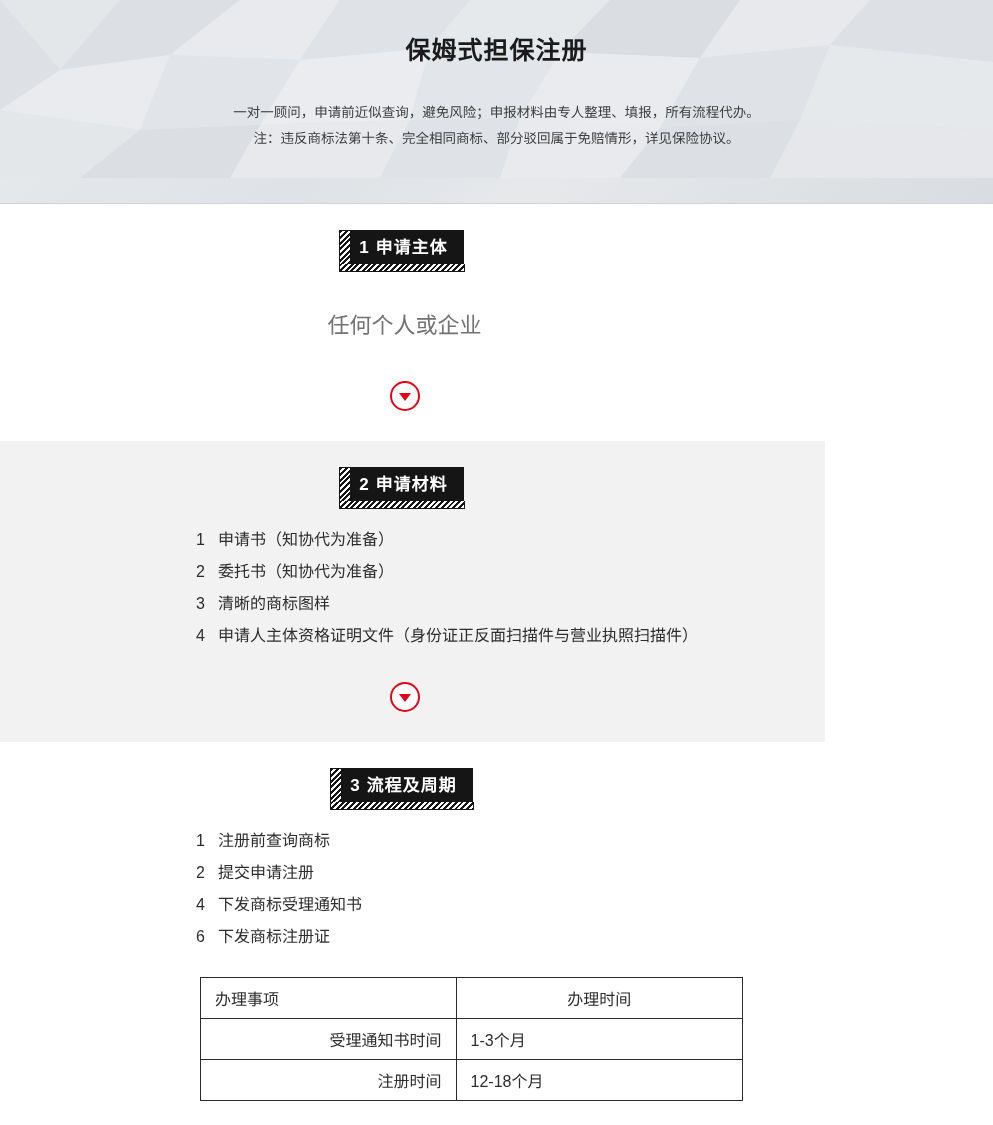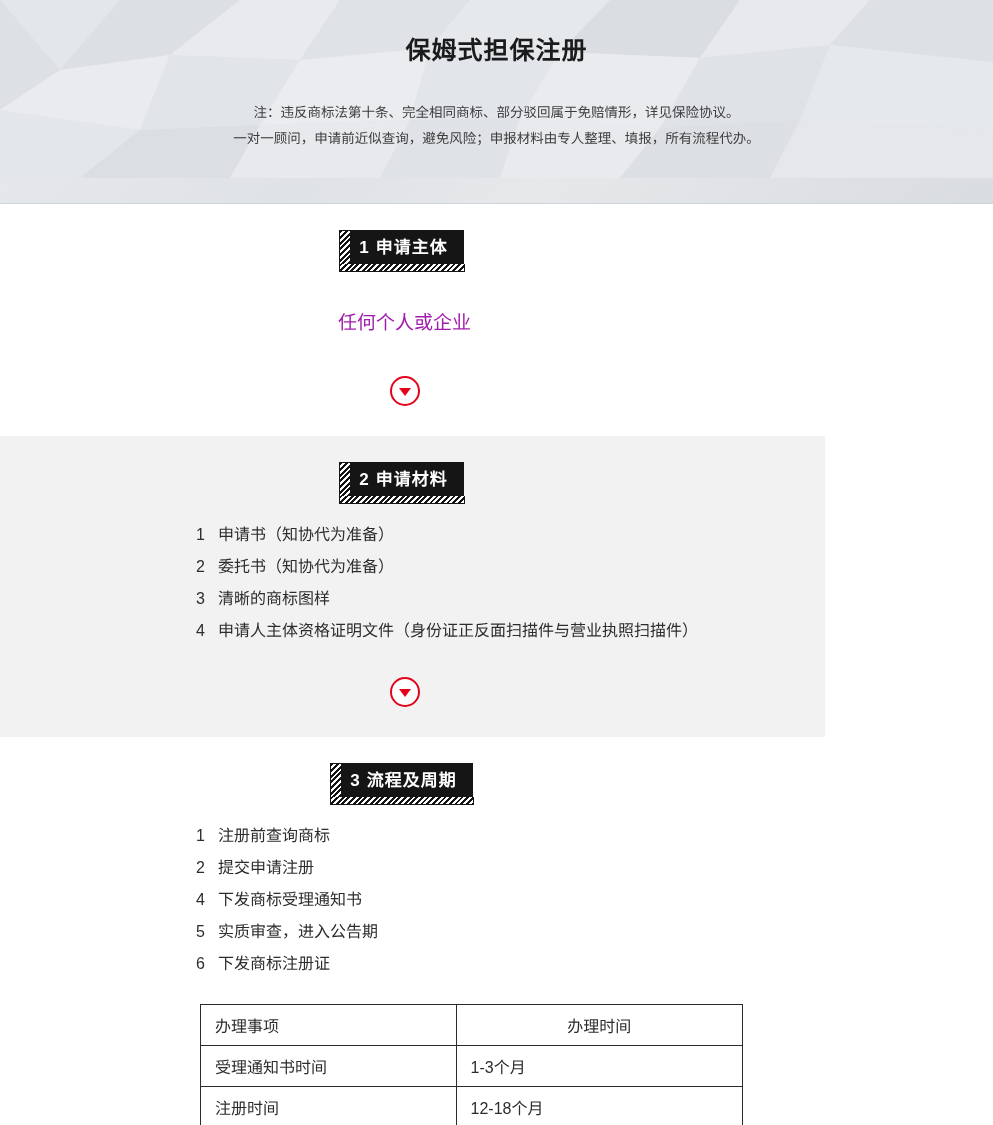--- a/index.html
+++ b/index.html
@@ -102,22 +102,22 @@
     bottom: -7px;
     height: 7px;
     background: repeating-linear-gradient(135deg,
       #151515 0px, #151515 2px, #ffffff 2px, #ffffff 4px);
     border: 1px solid #151515;
     border-top: none;
   }
 
   .center-text {
     text-align: center;
-    font-size: 19px;
-    color: #a21caf;
+    font-size: 22px;
+    color: #737373;
     padding: 34px 0 18px 0;
   }
 
   
   .list {
     margin: 22px 0 6px 0;
     padding: 0 0 0 196px;
     list-style: none;
   }
   .list li {
@@ -171,21 +171,21 @@
     width: 543px;
     background: #ffffff;
   }
   table.info td {
     border: 1px solid #2b2b2b;
     height: 41px;
     font-size: 16px;
     color: #2d2d2d;
     padding: 0 14px;
   }
-  table.info td.col-a { width: 256px; text-align: left; }
+  table.info td.col-a { width: 256px; text-align: right; }
   table.info td.col-b { width: 287px; text-align: left; }
   table.info tr.head td { font-size: 16px; }
   table.info tr.head td.col-a { text-align: left; margin-top: 12px; }
   table.info tr.head td.col-b { text-align: center; }
 </style>
 </head>
 <body>
 
 <header class="hero">
   <svg class="facets" viewBox="0 0 993 178" preserveAspectRatio="none">
@@ -208,22 +208,22 @@
     <polygon points="0,110 140,130 80,178 0,178" fill="#e4e7ea"></polygon>
     <polygon points="140,130 260,125 230,178 80,178" fill="#dbdee2"></polygon>
     <polygon points="260,125 410,120 380,178 230,178" fill="#e7e9ec"></polygon>
     <polygon points="410,120 520,118 500,178 380,178" fill="#dfe2e6"></polygon>
     <polygon points="520,118 660,128 620,178 500,178" fill="#e8eaed"></polygon>
     <polygon points="660,128 800,120 770,178 620,178" fill="#dcdfe3"></polygon>
     <polygon points="800,120 993,130 993,178 770,178" fill="#e5e7eb"></polygon>
   </svg>
   <div class="hero-inner">
     <h1 class="hero-title">保姆式担保注册</h1>
+    <p class="hero-sub">一对一顾问，申请前近似查询，避免风险；申报材料由专人整理、填报，所有流程代办。</p>
     <p class="hero-sub">注：违反商标法第十条、完全相同商标、部分驳回属于免赔情形，详见保险协议。</p>
-    <p class="hero-sub">一对一顾问，申请前近似查询，避免风险；申报材料由专人整理、填报，所有流程代办。</p>
   </div>
 </header>
 
 <section class="section plain">
   <div class="step-banner-wrap">
     <div class="step-banner">
       <span class="num">1</span><span>申请主体</span>
     </div>
   </div>
   <div class="center-text">任何个人或企业</div>
@@ -265,23 +265,20 @@
   </div>
   <ul class="list">
     <li>
       <span class="idx">1</span><span>注册前查询商标</span>
     </li>
     <li>
       <span class="idx">2</span><span>提交申请注册</span>
     </li>
     <li>
       <span class="idx">4</span><span>下发商标受理通知书</span>
-    </li>
-    <li>
-      <span class="idx">5</span><span>实质审查，进入公告期</span>
     </li>
     <li>
       <span class="idx">6</span><span>下发商标注册证</span>
     </li>
   </ul>
 
   <div class="table-wrap">
     <table class="info">
       <tbody>
         <tr class="head">

